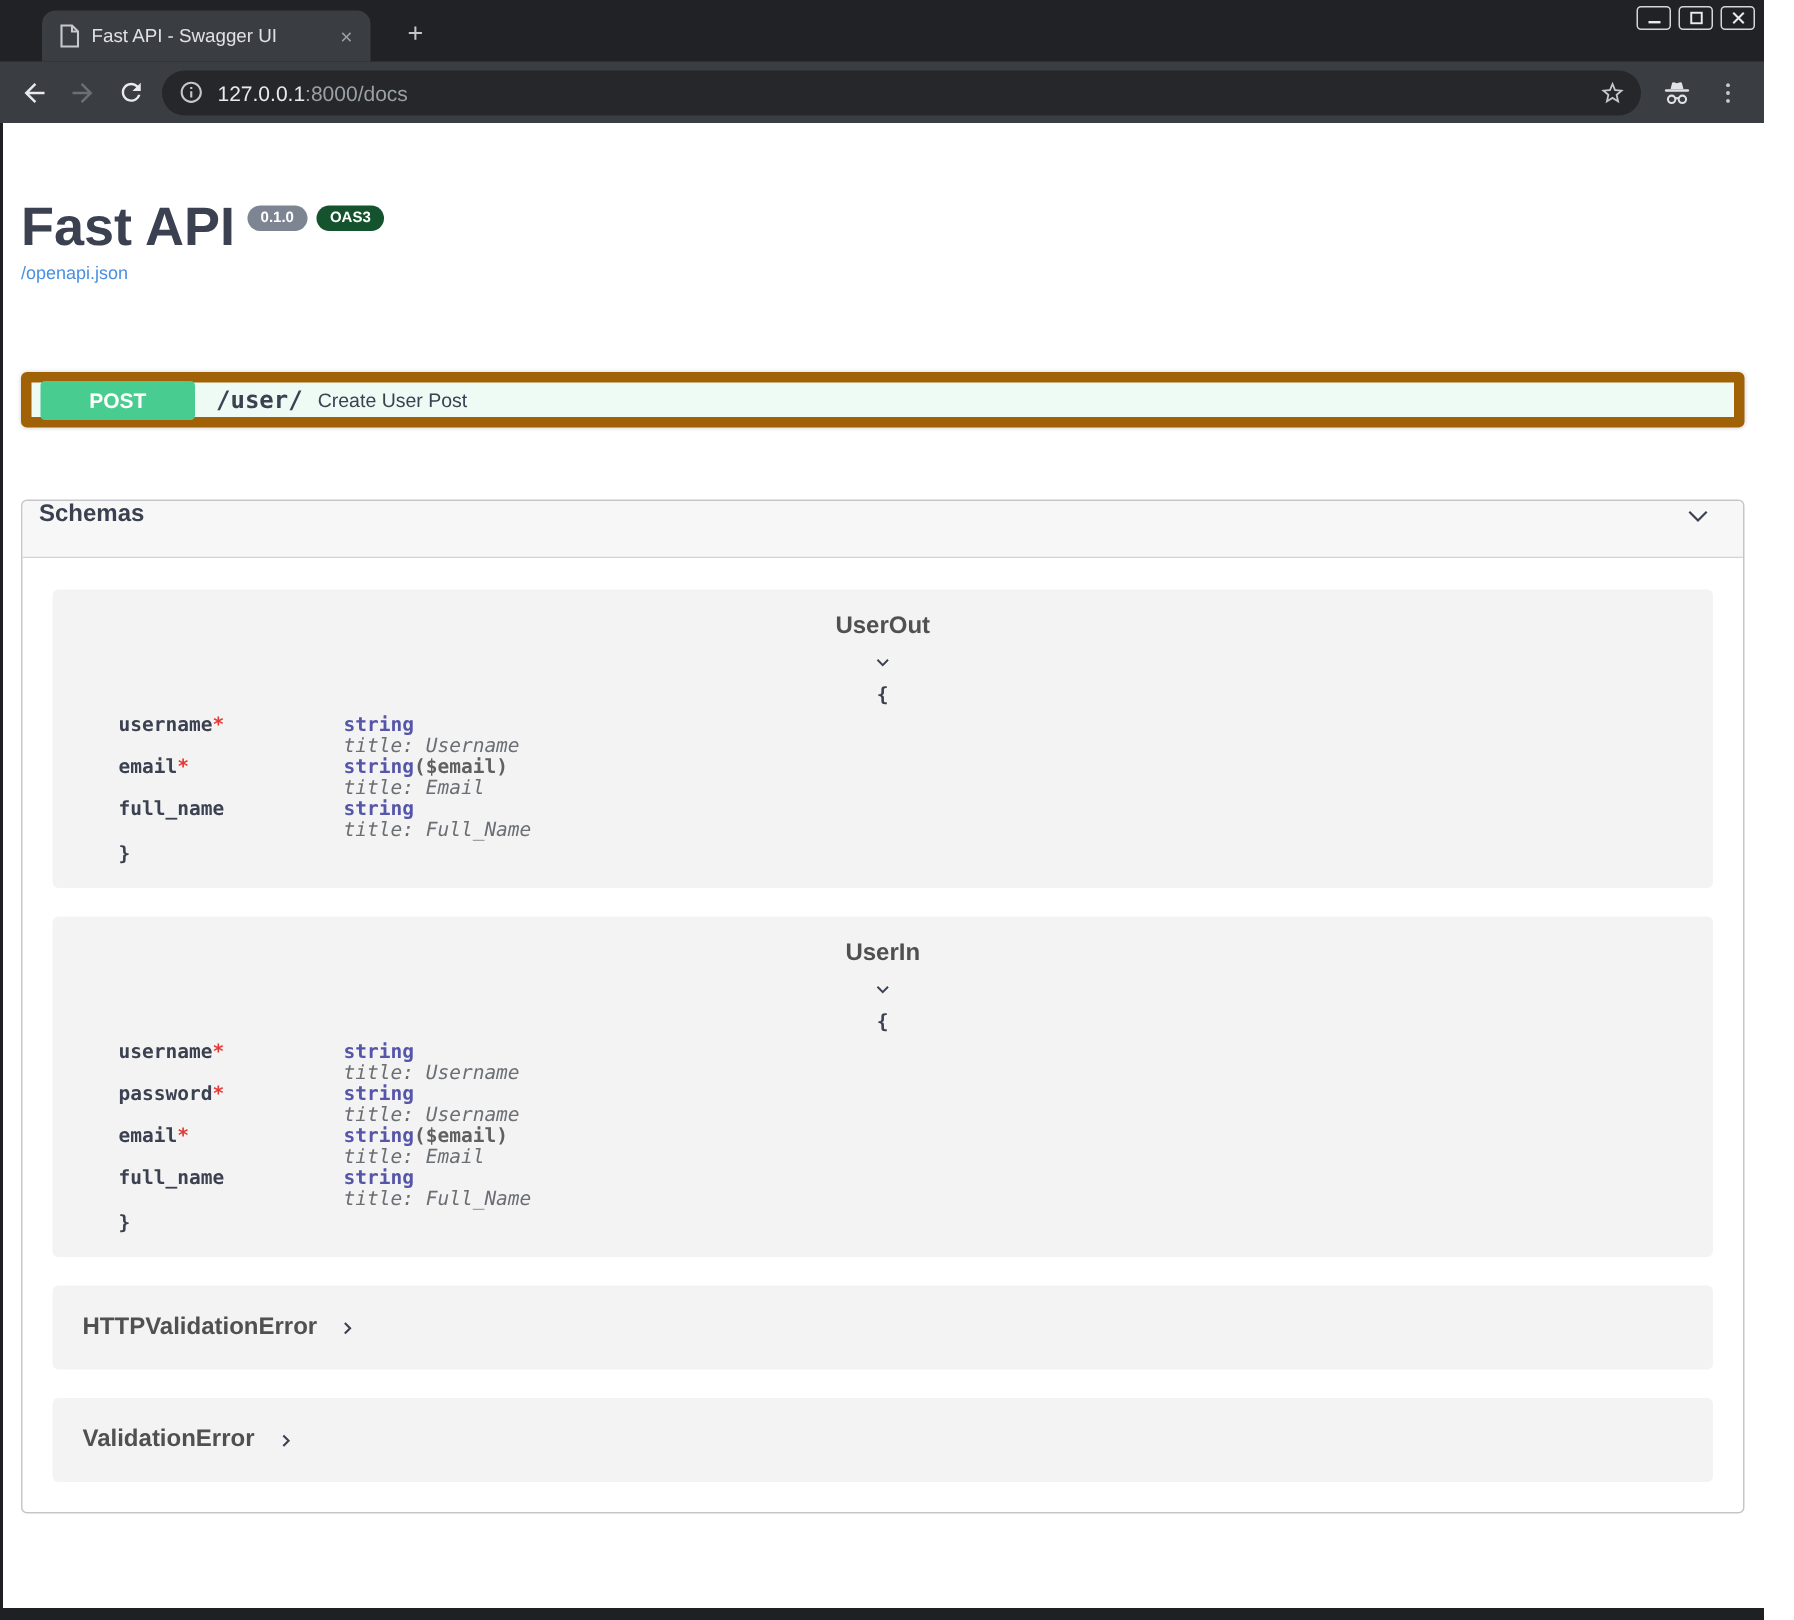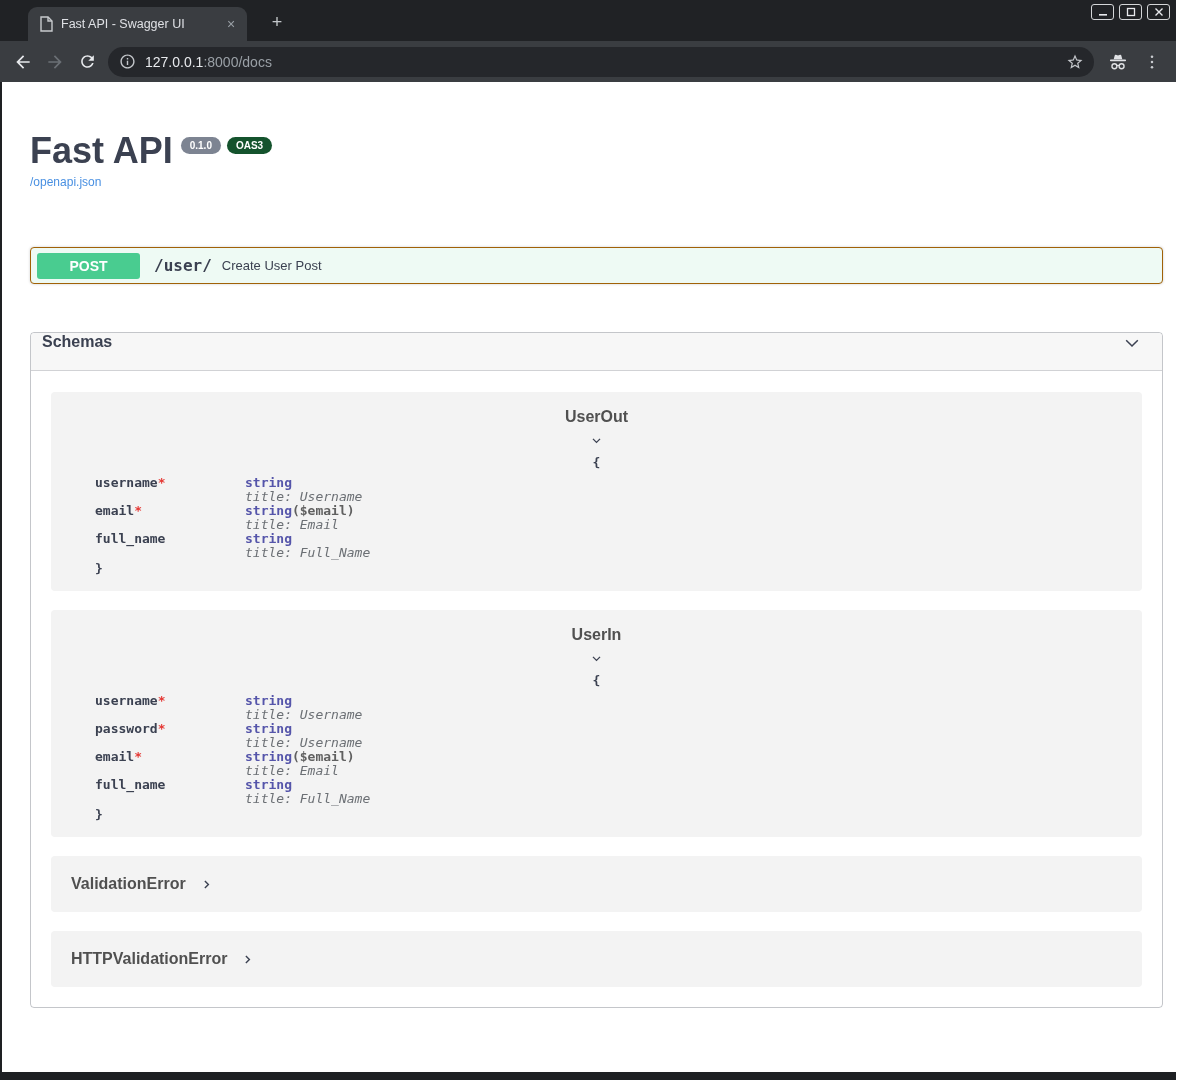--- a/index.html
+++ b/index.html
@@ -24,36 +24,36 @@
   .navbtn { width:30px; height:30px; display:flex; align-items:center; justify-content:center; border-radius:50%; }
   .omnibox { flex:1; height:30px; background:#25272b; border-radius:15px; display:flex; align-items:center;
              gap:9px; padding:0 10px 0 11px; margin:0 6px 0 4px; }
   .url { font-size:14px; color:#9aa0a6; white-space:nowrap; }
   .url .host { color:#e8eaed; }
   .omni-star { margin-left:auto; display:flex; align-items:center; }
   .chip { width:32px; height:30px; display:flex; align-items:center; justify-content:center; }
 
   
   .pagearea { width:1186px; height:990px; margin-left:2px; background:#ffffff; overflow:hidden; }
-  .wrapper { padding:50px 25px 0 28px; }
+  .wrapper { padding:50px 25px 0 12px; }
 
   .api-head { display:flex; align-items:flex-start; gap:5px; }
   .api-title { font-size:36px; font-weight:bold; color:#3b4151; line-height:38px; }
   .badges { display:flex; gap:6px; margin-top:5px; margin-left:3px; }
   .badge { font-size:10px; font-weight:bold; color:#fff; padding:3px 9px; border-radius:10px; line-height:11px; }
   .badge.version { background:#7d8492; }
   .badge.oas { background:#14532d; }
   .spec-link { display:inline-block; font-size:12px; color:#4990e2; margin-top:5px; text-decoration:none; }
 
   .tag-section { margin-top:57px; }
   .tag-header { display:flex; align-items:center; justify-content:space-between; padding:0 22px 10px 0;
                 border-bottom:1px solid rgba(59,65,81,.3); cursor:pointer; }
   .tag-title { font-size:24px; font-weight:600; color:#3b4151; }
 
-  .opblock { margin-top:10px; height:37px; border:1px solid #a16207; background:#eefaf4; border-radius:4px;
+  .opblock { margin-top:10px; height:37px; border:7px solid #a16207; background:#eefaf4; border-radius:4px;
              box-shadow:0 0 3px rgba(0,0,0,.19); display:flex; align-items:center; gap:10px; padding:0 6px; cursor:pointer; }
   .method { width:103px; height:26px; background:#49cc90; color:#fff; font-weight:bold; font-size:14px;
             border-radius:3px; display:flex; align-items:center; justify-content:center; }
   .path { font-family:"DejaVu Sans Mono", monospace; font-weight:bold; font-size:16px; color:#3b4151; margin-left:4px; }
   .summary { font-size:13px; color:#3b4151; }
 
   .schemas { margin-top:48px; border:1px solid rgba(59,65,81,.3); border-radius:4px; }
   .schemas-header { height:38px; background:#f7f7f7; border-bottom:1px solid rgba(59,65,81,.2);
                     border-radius:4px 4px 0 0; display:flex; align-items:flex-start; justify-content:space-between;
                     padding:0 20px 0 11px; cursor:pointer; }
@@ -267,35 +267,35 @@
                 <span class="prop-desc">
                   <div><span class="prop-type">string</span><span class="prop-format"></span></div>
                   <div class="prop-title-line">title: Full_Name</div>
                 </span>
               </div>
               <div class="brace close-brace">}</div>
             </div>
           </div>
 
           <div class="model-box collapsed">
+            <span class="model-title">HTTPValidationError</span>
+            <span>
+              <svg width="13" height="13" viewBox="0 0 24 24">
+                  <path d="M9 5.5 L15.5 12 L9 18.5" fill="none" stroke="#3b4151" stroke-width="2.6"></path>
+                </svg>
+            </span>
+          </div>
+
+          <div class="model-box collapsed">
             <span class="model-title">ValidationError</span>
             <span>
               <svg width="13" height="13" viewBox="0 0 24 24">
                   <path d="M9 5.5 L15.5 12 L9 18.5" fill="none" stroke="#3b4151" stroke-width="2.6"></path>
                 </svg>
             </span>
           </div>
 
-          <div class="model-box collapsed">
-            <span class="model-title">HTTPValidationError</span>
-            <span>
-              <svg width="13" height="13" viewBox="0 0 24 24">
-                  <path d="M9 5.5 L15.5 12 L9 18.5" fill="none" stroke="#3b4151" stroke-width="2.6"></path>
-                </svg>
-            </span>
-          </div>
-
         </div>
       </div>
 
     </div>
   </div>
 </div>
 
 </body></html>

